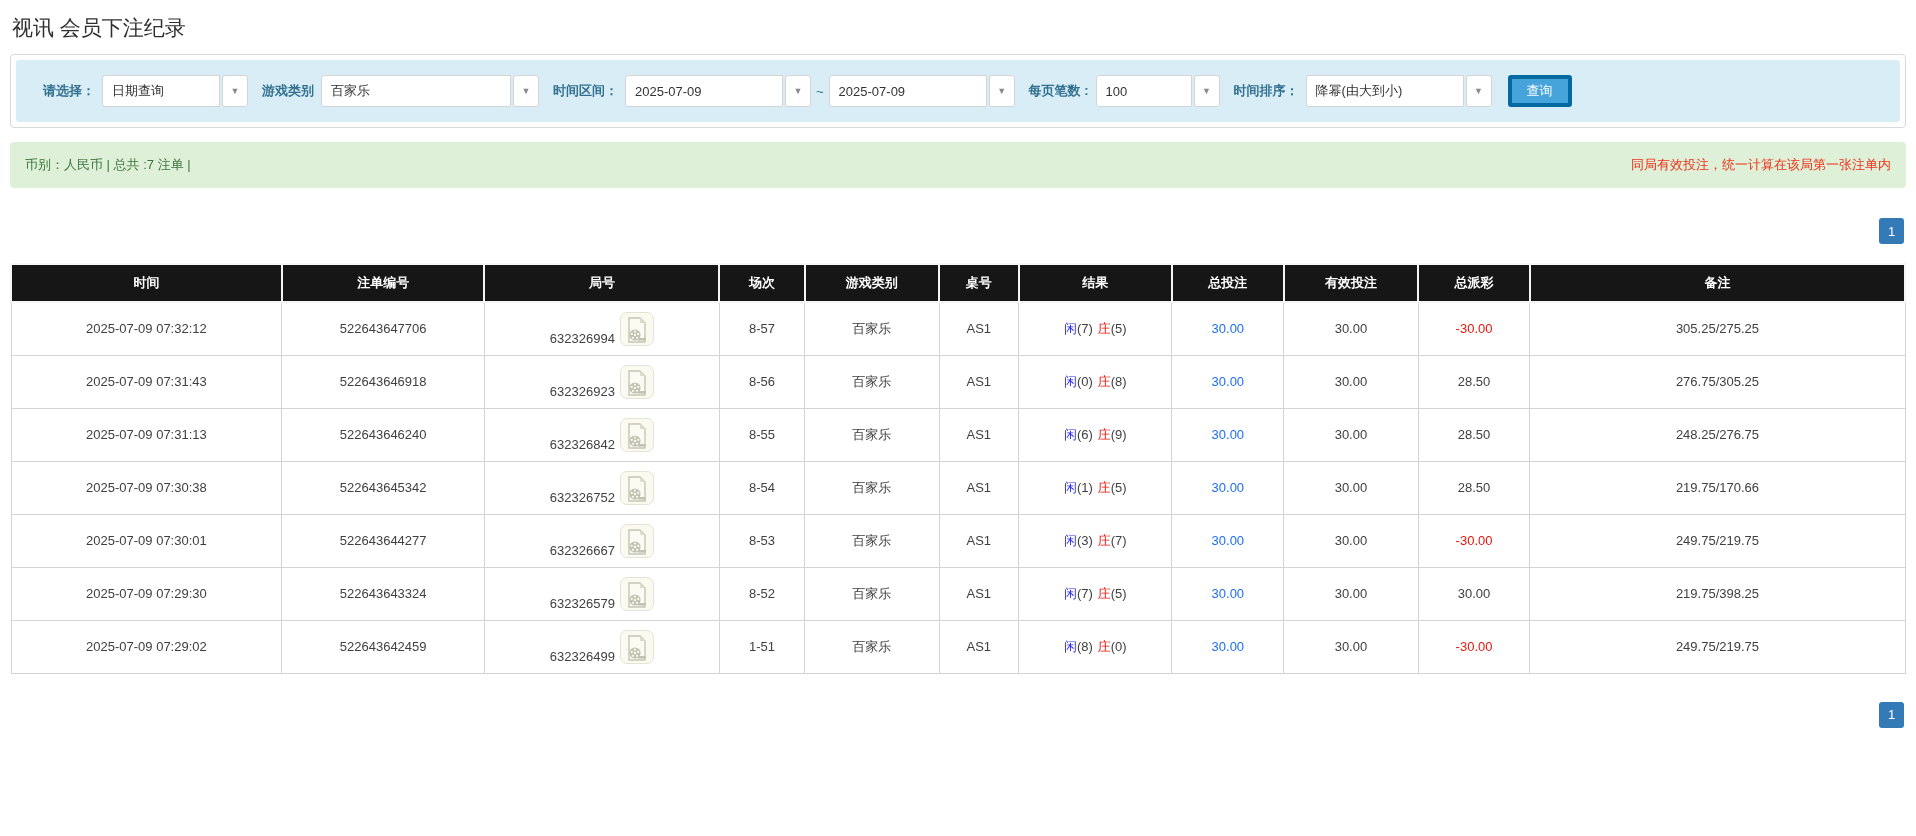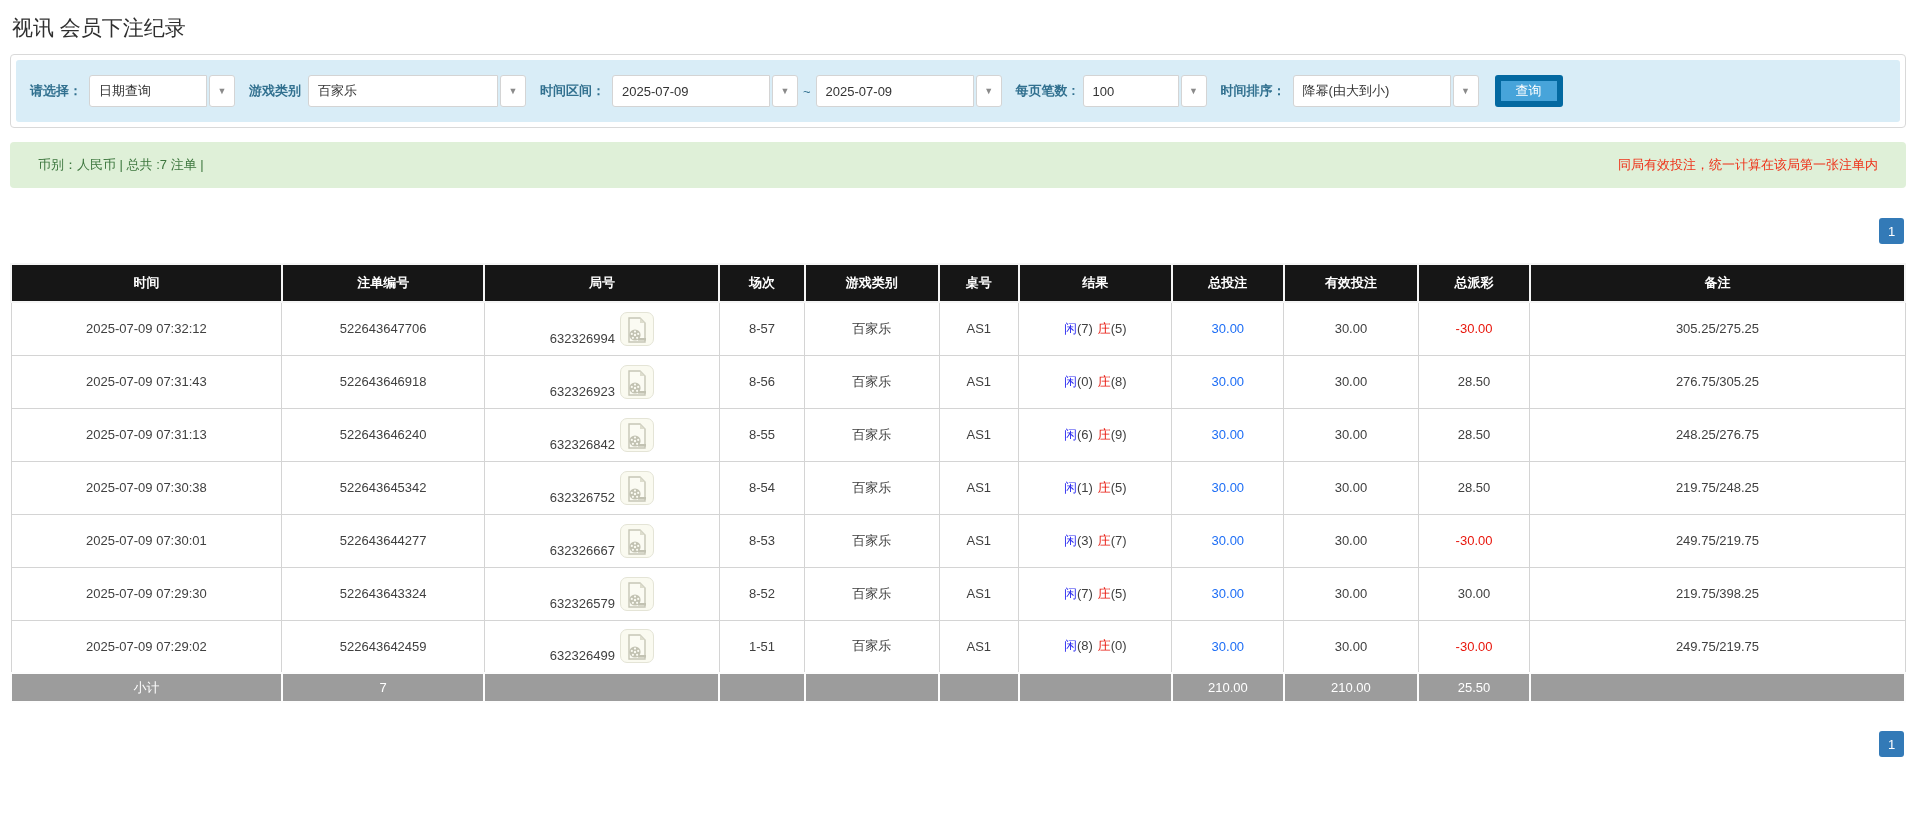--- a/index.html
+++ b/index.html
@@ -27,41 +27,41 @@
   .container{padding:0 10px;}
   .page-title{font-size:21px;font-weight:500;color:#2f2f2f;margin:14px 0 12px 2px;}
 
   
   .filter-panel{border:1px solid #d9d9d9;border-radius:4px;background:#fff;padding:5px;}
   .filter-bar{
     background:var(--filter-bg);border-radius:3px;display:flex;align-items:center;
     padding:15px 10px;white-space:nowrap;
   }
   .f-label{font-size:13px;font-weight:bold;color:var(--label-blue);margin:0 7px 0 14px;}
-  .f-label.first{margin-left:4px;}
+  .f-label.first{margin-left:17px;}
   .combo{display:inline-flex;align-items:stretch;height:32px;}
   .combo-text{
     background:#fff;border:1px solid #d4d4d4;border-radius:3px 0 0 3px;
     font-size:13px;color:#333;padding:0 9px;display:flex;align-items:center;
   }
   .combo-caret{
     width:26px;margin-left:2px;background:#fff;border:1px solid #d4d4d4;border-radius:3px;
     display:flex;align-items:center;justify-content:center;font-size:9px;color:#8a8a8a;cursor:pointer;
   }
   .w120{width:118px;} .w190{width:190px;} .w158{width:158px;} .w96{width:96px;}
   .tilde{font-size:13px;color:#31708f;margin:0 5px;}
   .search-btn{
-    margin-left:16px;background:var(--accent-blue);color:#fff;border:6px solid #0369a1;
+    margin-left:16px;background:var(--accent-blue);color:#fff;border:4px solid #0369a1;
     border-radius:3px;font-size:13px;padding:0 15px;height:32px;cursor:pointer;
   }
 
   
   .summary-bar{
     margin-top:14px;background:var(--success-bg);border-radius:4px;
-    padding:14px 28px;display:flex;justify-content:space-between;align-items:center;
+    padding:14px 15px;display:flex;justify-content:space-between;align-items:center;
   }
   .summary-left{font-size:13px;color:var(--success-text);}
   .summary-notice{font-size:13px;color:var(--notice-red);}
 
   
   .pager{display:flex;justify-content:flex-end;margin:28px 2px 0 0;}
   .pager.top{margin-top:30px;}
   .pager.bottom{margin-top:28px;}
   .page-btn{
     min-width:25px;height:26px;background:var(--pagination-blue);color:#fff;border-radius:3px;
@@ -310,21 +310,21 @@
     </td>
     <td>8-54</td>
     <td>百家乐</td>
     <td>AS1</td>
     <td>
       <span class="res-player"><span class="lbl-player">闲</span><span>(1)</span></span><span class="res-banker"><span class="lbl-banker">庄</span><span>(5)</span></span>
     </td>
     <td><span class="bet-link">30.00</span></td>
     <td>30.00</td>
     <td class="payout-cell">28.50</td>
-    <td>219.75/248.25</td>
+    <td>219.75/170.66</td>
   </tr>
         <tr>
     <td>2025-07-09 07:30:01</td>
     <td>522643644277</td>
     <td>
       <span class="round-wrap">
         <span>632326667</span>
         <button class="video-btn">
           <svg width="22" height="26" viewBox="0 0 22 26">
             <path d="M3 1h11l5 5v19H3z" fill="#fbfbf3" stroke="#c6c6b6" stroke-width="1.4"></path>
@@ -413,33 +413,20 @@
     <td>
       <span class="res-player"><span class="lbl-player">闲</span><span>(8)</span></span><span class="res-banker"><span class="lbl-banker">庄</span><span>(0)</span></span>
     </td>
     <td><span class="bet-link">30.00</span></td>
     <td>30.00</td>
     <td class="payout-cell negative">-30.00</td>
     <td>249.75/219.75</td>
   </tr>
       </tbody>
     <tfoot>
-      <tr>
-        <td>小计</td>
-        <td>7</td>
-        <td></td>
-        <td></td>
-        <td></td>
-        <td></td>
-        <td></td>
-        <td>210.00</td>
-        <td>210.00</td>
-        <td>25.50</td>
-        <td></td>
-      </tr>
     </tfoot>
   </table>
 
   <div class="pager bottom">
     <span class="page-btn">1</span>
   </div>
 
 </div>
 
 </body></html>

